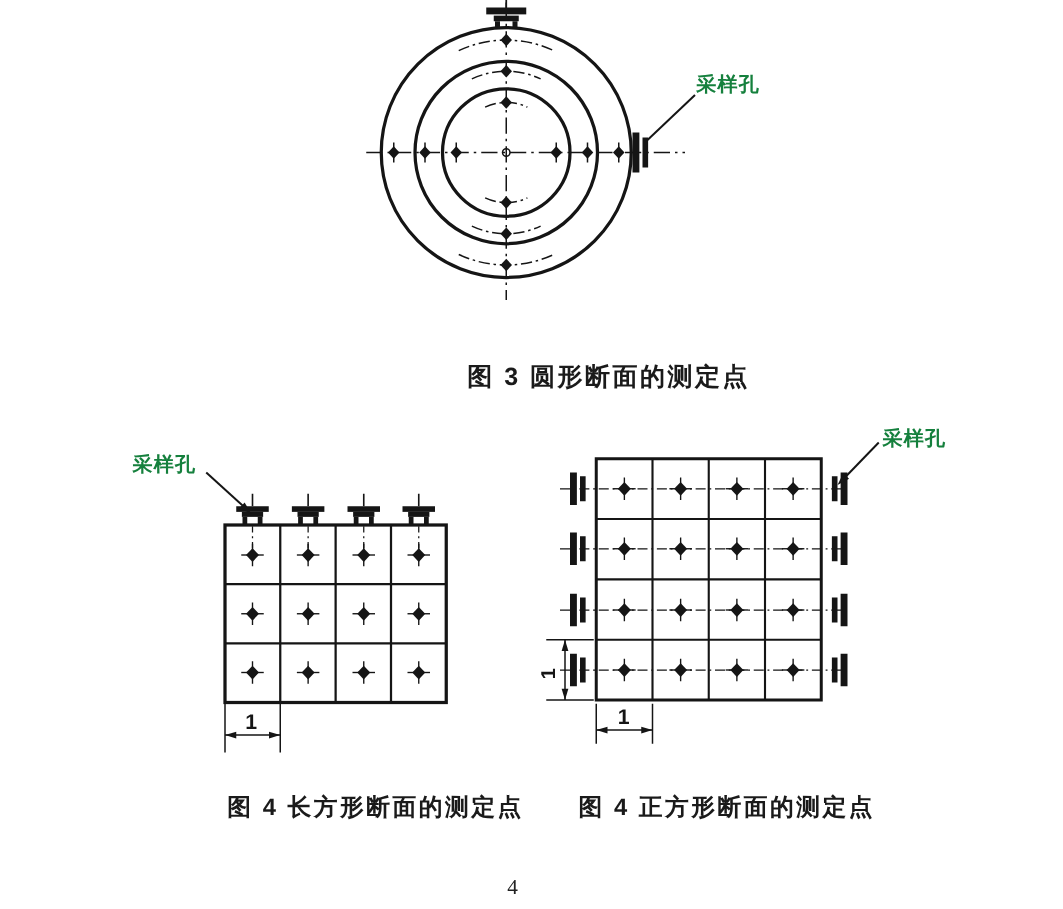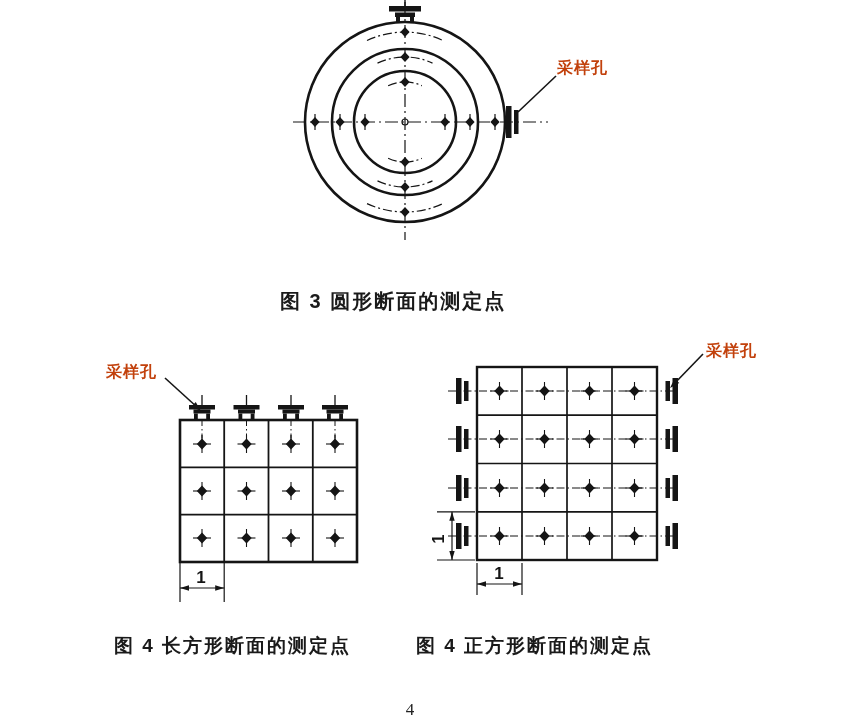--- a/index.html
+++ b/index.html
@@ -4,25 +4,25 @@
 <style>
   html,body{margin:0;padding:0;}
   body{
     width:850px;height:727px;position:relative;background:#ffffff;
     font-family:"Liberation Sans","DejaVu Sans",sans-serif;
     color:#151515;overflow:hidden;
   }
   .abs{position:absolute;}
   .fig-label{
     position:absolute;font-size:16px;font-weight:700;letter-spacing:1px;
-    color:#c2410c;white-space:nowrap;
+    color:#15803d;white-space:nowrap;
   }
   .caption{
     position:absolute;font-size:19px;font-weight:700;letter-spacing:2px;
-    color:#1a1a1a;text-align:left;white-space:nowrap;
+    color:#1a1a1a;text-align:right;white-space:nowrap;
   }
   .page-number{
     position:absolute;top:700px;left:390px;width:40px;text-align:center;
     font-family:"Liberation Serif","DejaVu Serif",serif;font-size:17px;color:#222;
   }
   svg{position:absolute;overflow:visible;}
   .ink{stroke:#151515;fill:none;}
   .fill-ink{fill:#151515;stroke:none;}
   text{fill:#151515;font-family:"Liberation Sans","DejaVu Sans",sans-serif;font-weight:700;}
 </style>
@@ -155,21 +155,21 @@
     <line x1="85" y1="222" x2="85" y2="262" class="ink" stroke-width="1.2"></line>
     <line x1="129.2" y1="222" x2="129.2" y2="262" class="ink" stroke-width="1.2"></line>
     <line x1="85" y1="248" x2="129.2" y2="248" class="ink" stroke-width="1.2"></line>
     <polygon points="85,248 94,245.3 94,250.7" class="fill-ink"></polygon>
     <polygon points="129.2,248 120.2,245.3 120.2,250.7" class="fill-ink"></polygon>
     <text x="106" y="243" font-size="17" text-anchor="middle">1</text>
   </g>
 </svg>
 <div class="fig-label" style="left:106px;top:362px">采样孔</div>
 
-<div class="caption" style="left:114px;top:633px;width:284px">图 4  长方形断面的测定点</div>
+<div class="caption" style="left:135px;top:633px;width:284px">图 4  长方形断面的测定点</div>
 
 <svg class="abs" style="left:430px;top:335px" width="340" height="265" viewBox="0 0 340 265">
   <defs>
     <g id="leftfit">
       <rect x="-21" y="-13" width="5.5" height="26" fill="#151515"></rect>
       <rect x="-13" y="-10" width="4.5" height="20" fill="#151515"></rect>
     </g>
     <g id="rightfit">
       <rect x="8.5" y="-10" width="4.5" height="20" fill="#151515"></rect>
       <rect x="15.5" y="-13" width="5.5" height="26" fill="#151515"></rect>

